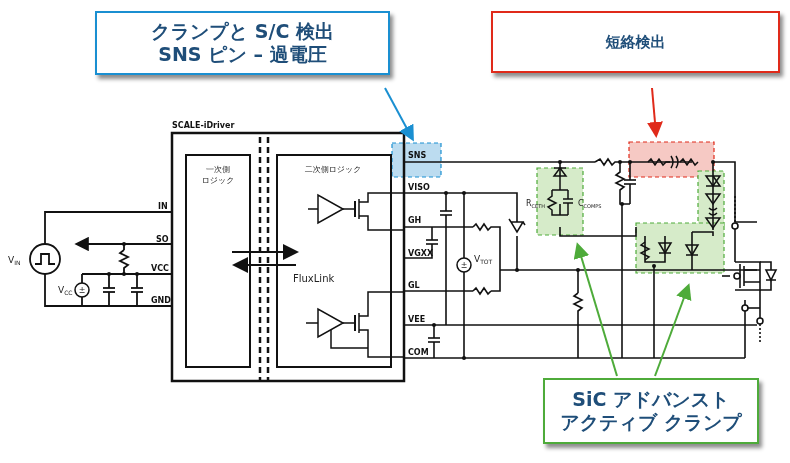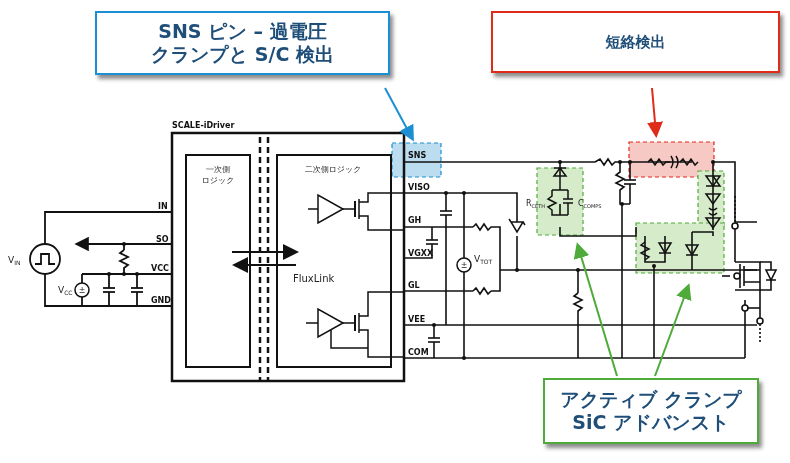--- a/index.html
+++ b/index.html
@@ -227,22 +227,22 @@
       <circle cx="464" cy="358" r="2"></circle>
   </g>
 
   <line x1="385" y1="88" x2="412" y2="138" stroke="#1a8fd1" stroke-width="2" marker-end="url(#arrBlue)"></line>
   <line x1="652" y1="88" x2="656" y2="134" stroke="#e02a1a" stroke-width="2" marker-end="url(#arrRed)"></line>
   <line x1="617" y1="376" x2="578" y2="246" stroke="#4eab3a" stroke-width="2" marker-end="url(#arrGreen)"></line>
   <line x1="655" y1="376" x2="688" y2="287" stroke="#4eab3a" stroke-width="2" marker-end="url(#arrGreen)"></line>
 </svg>
 
 <div class="callout c-blue">
+  <div>クランプと S/C 検出</div>
   <div>SNS ピン – 過電圧</div>
-  <div>クランプと S/C 検出</div>
 </div>
 <div class="callout c-red">
   <div>短絡検出</div>
 </div>
 <div class="callout c-green">
+  <div>SiC アドバンスト</div>
   <div>アクティブ クランプ</div>
-  <div>SiC アドバンスト</div>
 </div>
 
 </body></html>

